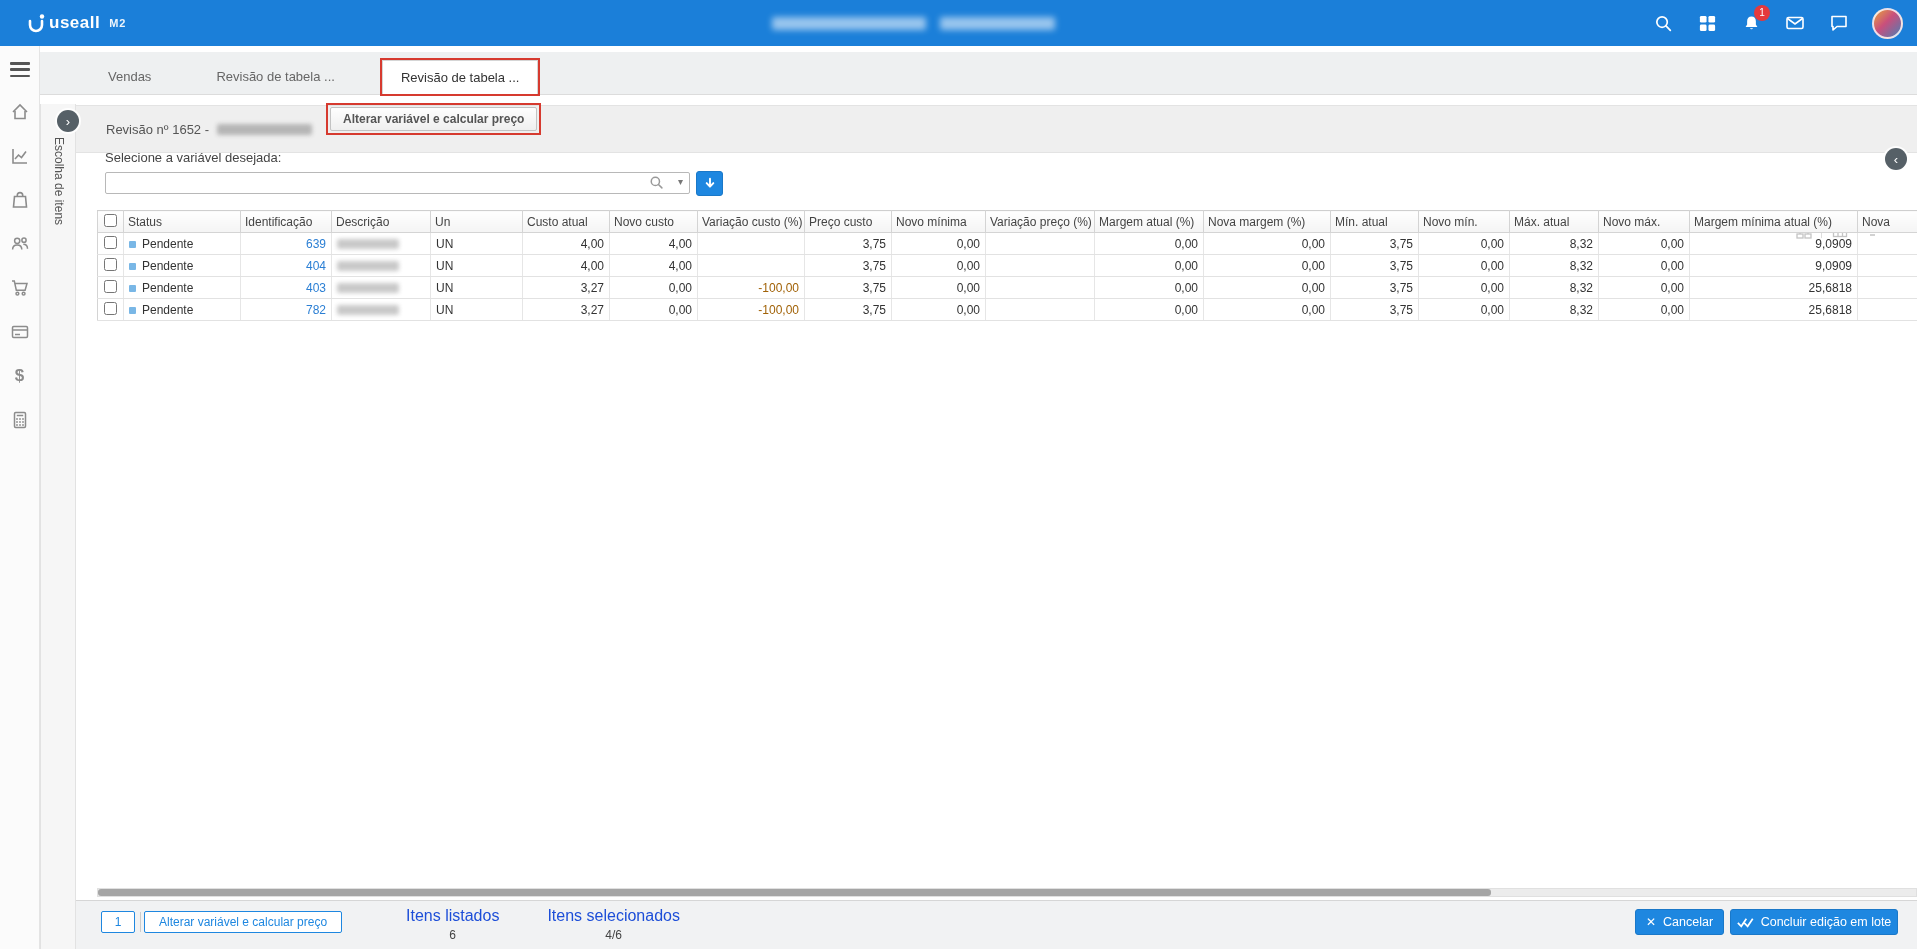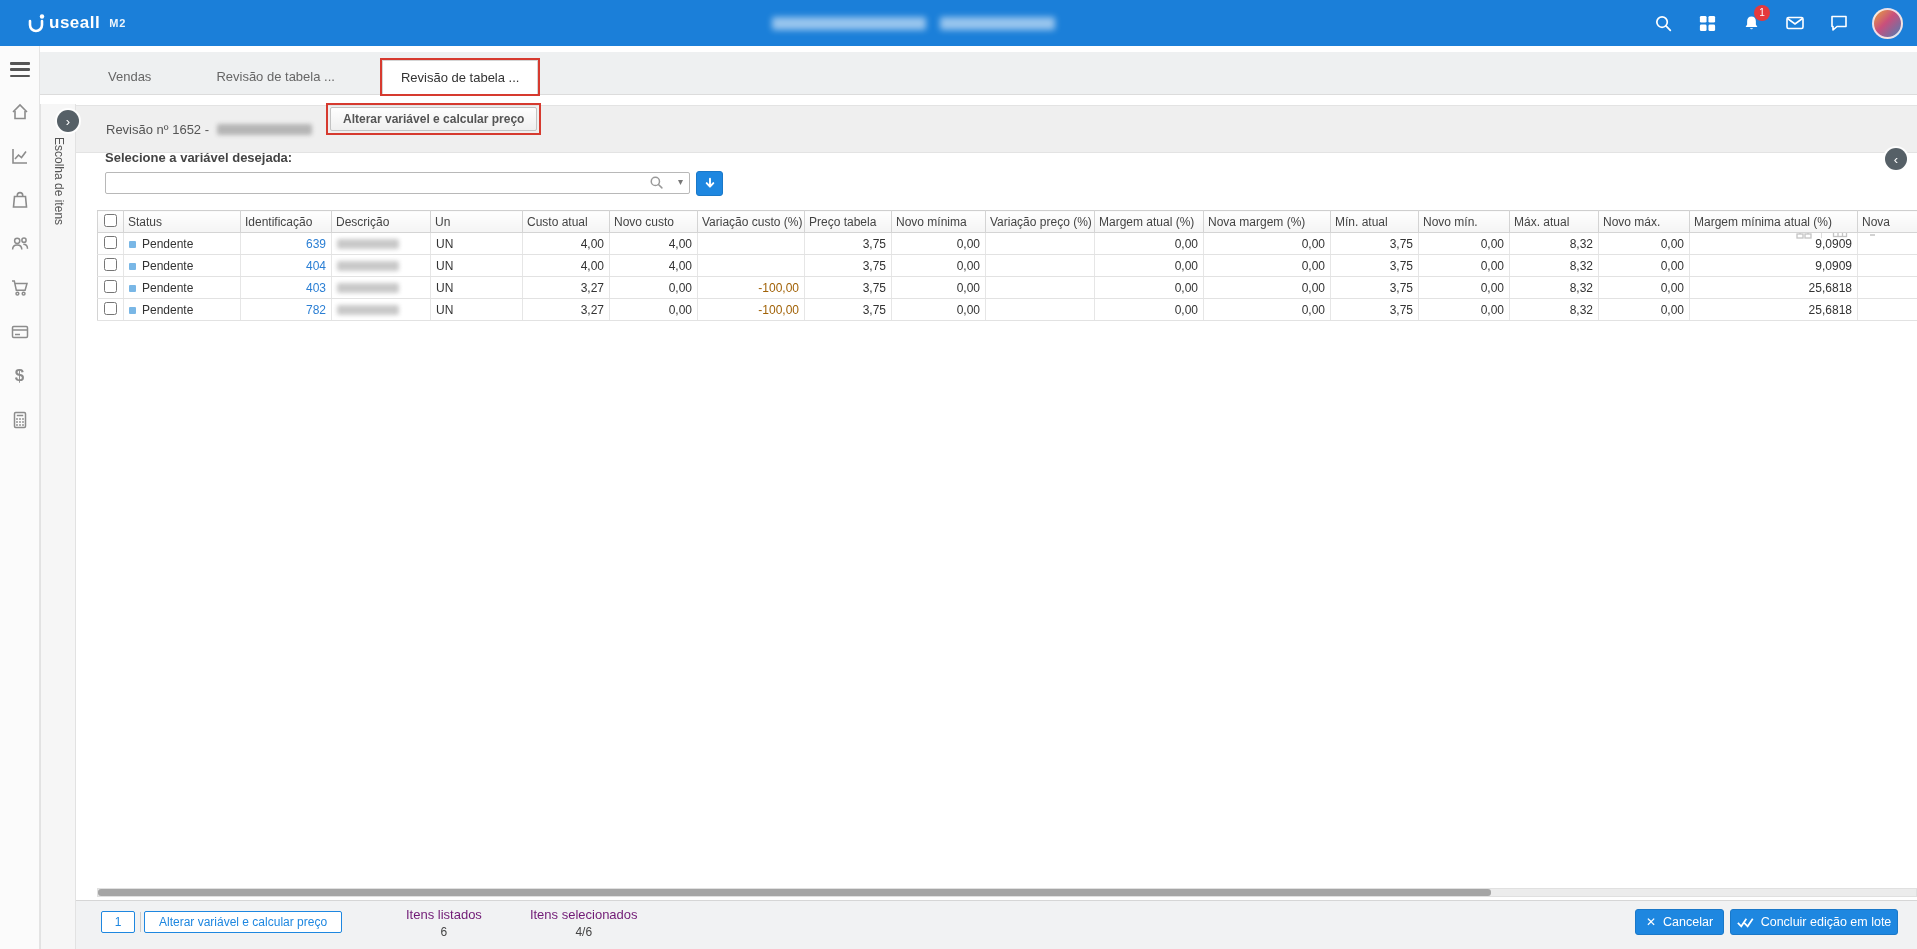--- a/index.html
+++ b/index.html
@@ -45,21 +45,21 @@
   
   .title-strip { position:absolute; left:76px; top:105px; width:1841px; height:48px; background:#efefef;
     border-top:1px solid #e3e3e3; border-bottom:1px solid #e3e3e3; display:flex; align-items:center; }
   .title-text { margin-left:30px; font-size:13px; color:#555; }
   .title-blur { width:95px; height:11px; background:#b5b5b5; border-radius:2px; filter:blur(2px); margin-left:8px; }
   .annot-btn-wrap { position:absolute; left:326px; top:103px; border:2px solid #d63a2f; padding:2px; background:transparent; z-index:4; }
   .gray-btn { height:24px; padding:0 12px; background:linear-gradient(#fefefe,#efefef); border:1px solid #c3c3c3;
     border-radius:2px; font-size:12px; font-weight:700; color:#555; cursor:pointer; white-space:nowrap; }
 
   
-  .form-label { position:absolute; left:105px; top:150px; font-size:13px; color:#444;font-weight:bold; }
+  .form-label { position:absolute; left:105px; top:150px; font-size:13px; color:#444; }
   .combo { position:absolute; left:105px; top:172px; width:585px; height:22px; }
   .combo input { width:100%; height:100%; border:1px solid #b8b8b8; border-radius:2px; padding:0 46px 0 6px; font-size:12px; outline:none; }
   .combo .mag { position:absolute; right:26px; top:3px; }
   .combo .chev { position:absolute; right:7px; top:4px; color:#777; font-size:10px; cursor:pointer; }
   .dl-btn { position:absolute; left:696px; top:171px; width:27px; height:25px; background:#1e87e0; border:1px solid #1a78c8;
     border-radius:3px; display:flex; align-items:center; justify-content:center; cursor:pointer; }
 
   
   .mini-toolbar { position:absolute; left:1795px; top:222px; display:flex; align-items:center; gap:9px; }
   .mini-ic { width:17px; height:17px; display:flex; align-items:center; justify-content:center; cursor:pointer; }
@@ -86,21 +86,21 @@
   .hscroll { position:absolute; left:97px; top:888px; width:1820px; height:9px; background:#ececec; border:1px solid #e0e0e0; }
   .hthumb { position:absolute; left:0; top:0; width:1393px; height:7px; background:#a5a5a5; border-radius:3px; cursor:grab; }
 
   
   .footer { position:absolute; left:76px; top:900px; width:1841px; height:49px; background:#f1f2f3; border-top:1px solid #d6d6d6; }
   .blue-outline-btn { position:absolute; height:22px; border:1px solid #1e87e0; color:#1e87e0; background:#fff;
     border-radius:2px; font-size:12px; display:flex; align-items:center; justify-content:center; padding:0 14px; cursor:pointer; white-space:nowrap; }
   .f-sep { position:absolute; left:64px; top:11px; width:1px; height:20px; background:#ccc; }
   .stats { position:absolute; left:330px; top:6px; display:flex; gap:48px; }
   .stat { text-align:center; }
-  .stat .lbl { font-size:13px; color:#701a75; }
+  .stat .lbl { font-size:16px; color:#1d4ed8; }
   .stat .val { font-size:12px; color:#444; margin-top:3px; }
   .blue-btn { position:absolute; top:8px; height:26px; background:#1e87e0; border:1px solid #1a78c8; border-radius:3px;
     color:#fff; font-size:12.5px; display:flex; align-items:center; justify-content:center; gap:7px; cursor:pointer; white-space:nowrap; }
   .x-ic { font-size:12px; }
   svg { display:block; }
 </style>
 </head>
 <body>
 
 <div class="topbar">
@@ -299,21 +299,21 @@
       <thead>
         <tr>
           <th class="c first"><input type="checkbox" style=""></th>
           <th>Status</th>
           <th>Identificação</th>
           <th>Descrição</th>
           <th>Un</th>
           <th>Custo atual</th>
           <th>Novo custo</th>
           <th>Variação custo (%)</th>
-          <th>Preço tabela</th>
+          <th>Preço custo</th>
           <th>Novo mínima</th>
           <th>Variação preço (%)</th>
           <th>Margem atual (%)</th>
           <th>Nova margem (%)</th>
           <th>Mín. atual</th>
           <th>Novo mín.</th>
           <th>Máx. atual</th>
           <th>Novo máx.</th>
           <th>Margem mínima atual (%)</th>
           <th>Nova</th>

